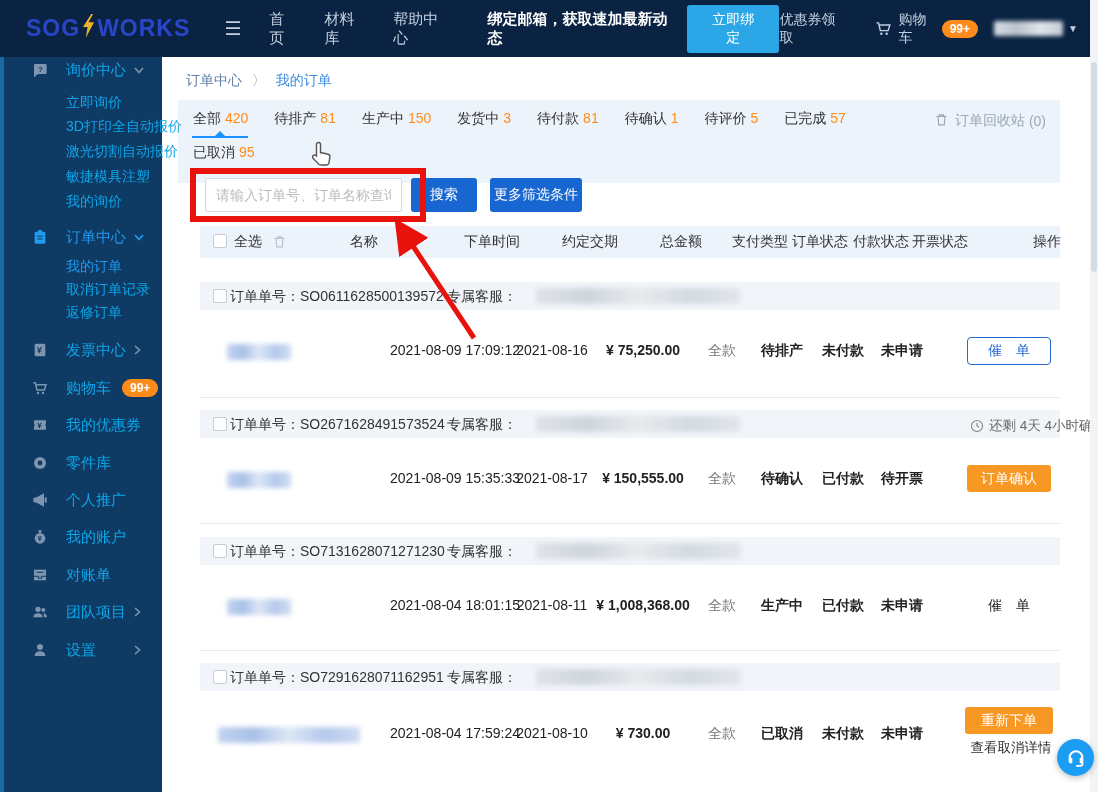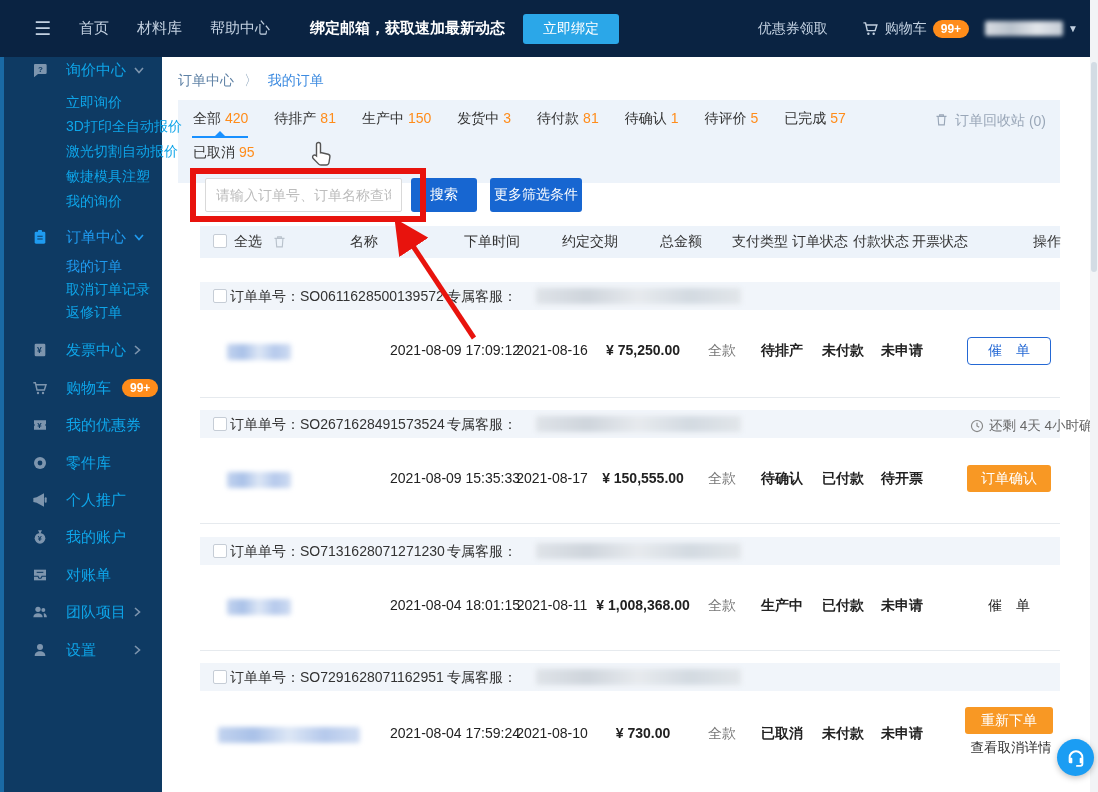--- a/index.html
+++ b/index.html
@@ -38,21 +38,21 @@
   .sb-label { position:absolute; left:62px; font-size:15px; color:#0ea5e9; white-space:nowrap; }
   .sb-sub .sb-label { font-size:14px; }
   .sb-chev { position:absolute; left:130px; color:#7d95ae; display:flex; }
   .sb-active .sb-label { color:#1f9bf0; }
   .sb-active .sb-ic { color:#1f9bf0; }
   .sb-badge { position:absolute; left:118px; background:#ff8c1a; color:#fff; font-size:12px;
               font-weight:bold; border-radius:9px; padding:2px 8px; white-space:nowrap; }
 
   
   .content { position:absolute; left:162px; top:57px; width:936px; height:735px; background:#fff; }
-  .breadcrumb { position:absolute; left:16px; top:15px; font-size:14px;text-align:right; }
+  .breadcrumb { position:absolute; left:24px; top:15px; font-size:14px;text-align:right; }
   .bc-1 { color:#5e81a5; cursor:pointer; }
   .bc-sep { color:#8fa6bd; margin:0 6px; }
   .bc-2 { color:#3d8be0; cursor:pointer; }
 
   .tab-panel { position:absolute; left:16px; top:43px; width:882px; height:83px; background:#edf3fa; }
   .tab-row1 { position:absolute; left:15px; top:10px; display:flex; gap:26px; }
   .tab-row2 { position:absolute; left:15px; top:44px; display:flex; }
   .tab { font-size:14px; color:#333; cursor:pointer; white-space:nowrap; }
   .tab .cnt { color:#ff8c1a; margin-left:4px; }
   .tab-underline { position:absolute; left:14px; top:36px; width:56px; height:2px; background:#1890ff; }
@@ -112,20 +112,29 @@
   .annotation { position:absolute; left:0; top:0; width:1098px; height:792px;
                 pointer-events:none; z-index:20; }
   .cursor-hand { position:absolute; left:148px; top:84px; z-index:21; pointer-events:none; }
 </style>
 </head>
 <body>
 
 <div class="page">
 
   <header class="navbar">
+    <div class="logo">
+      <span>SOG</span>
+      <span class="bolt">
+        <svg width="15" height="24" viewBox="0 0 16 26">
+            <polygon points="11,0 2,14 7,14 5,26 14,9 8,9 13,0" fill="#f0b429"></polygon>
+          </svg>
+      </span>
+      <span>WORKS</span>
+    </div>
     <span class="hamburger">☰</span>
     <nav class="nav-menu">
       <a>首页</a>
       <a>材料库</a>
       <a>帮助中心</a>
     </nav>
     <span class="notice">绑定邮箱，获取速加最新动态</span>
     <button class="bind-btn">立即绑定</button>
     <div class="nav-right">
       <a class="coupon">优惠券领取</a>

